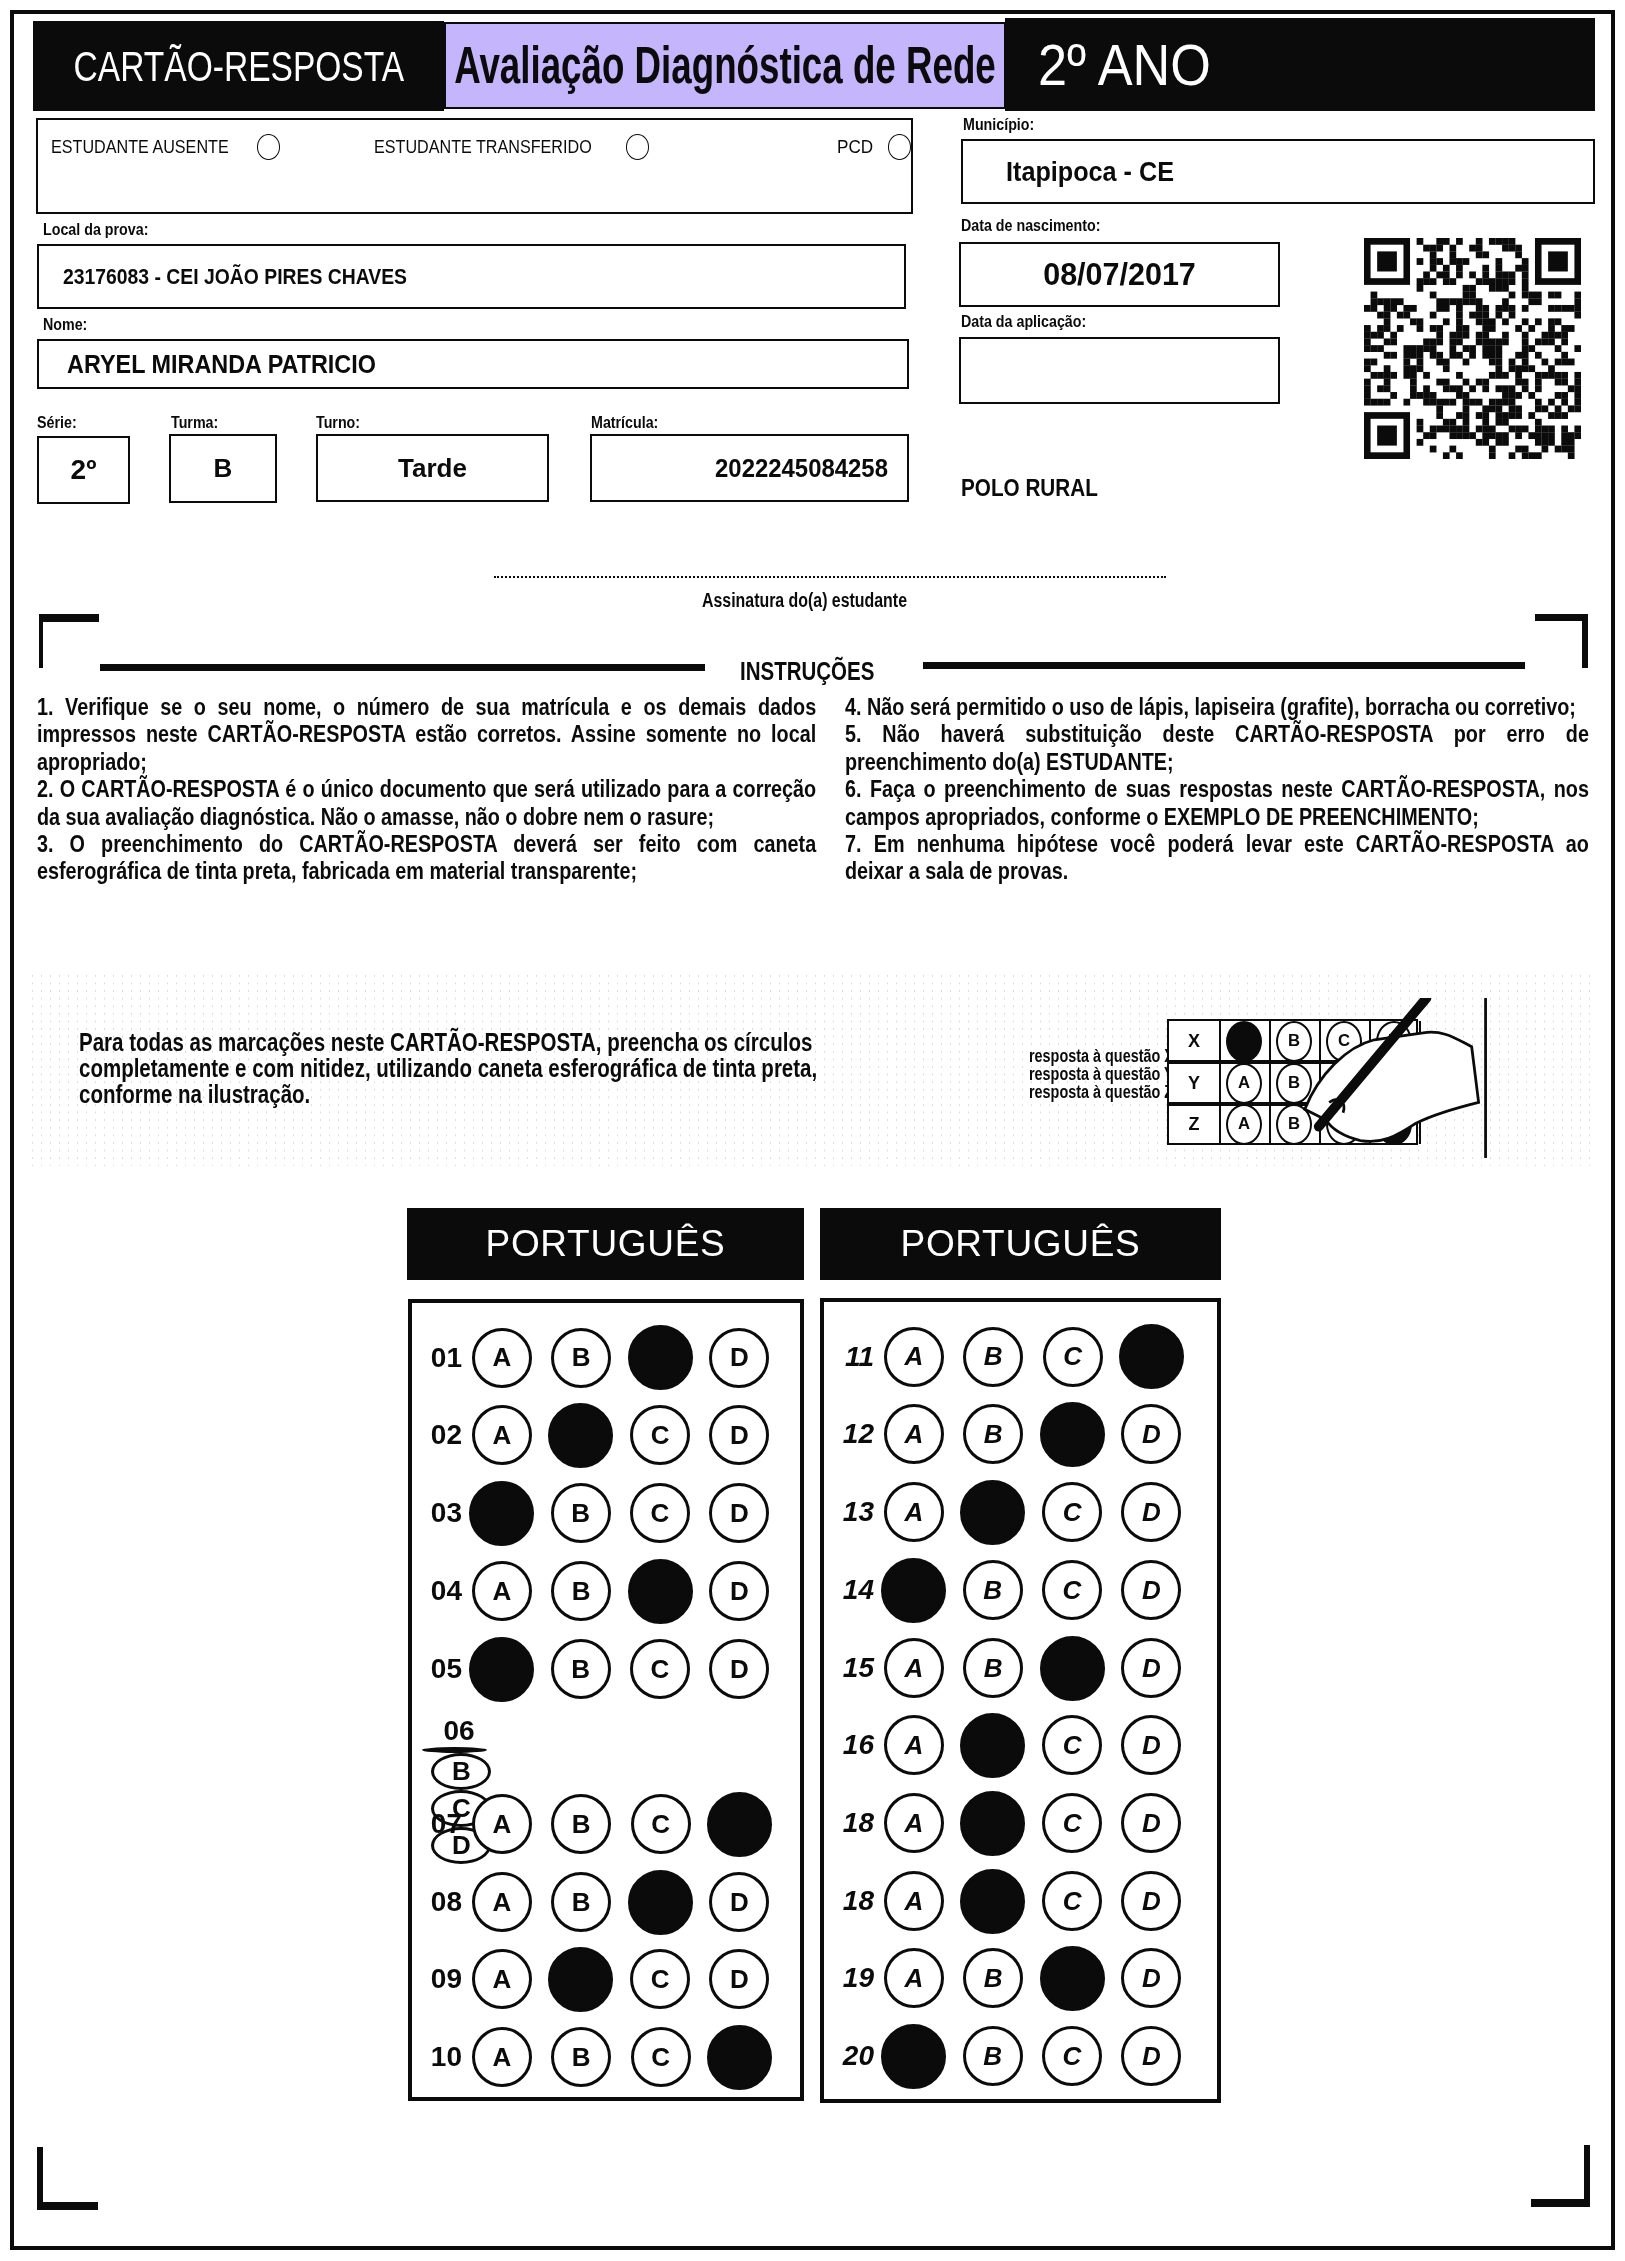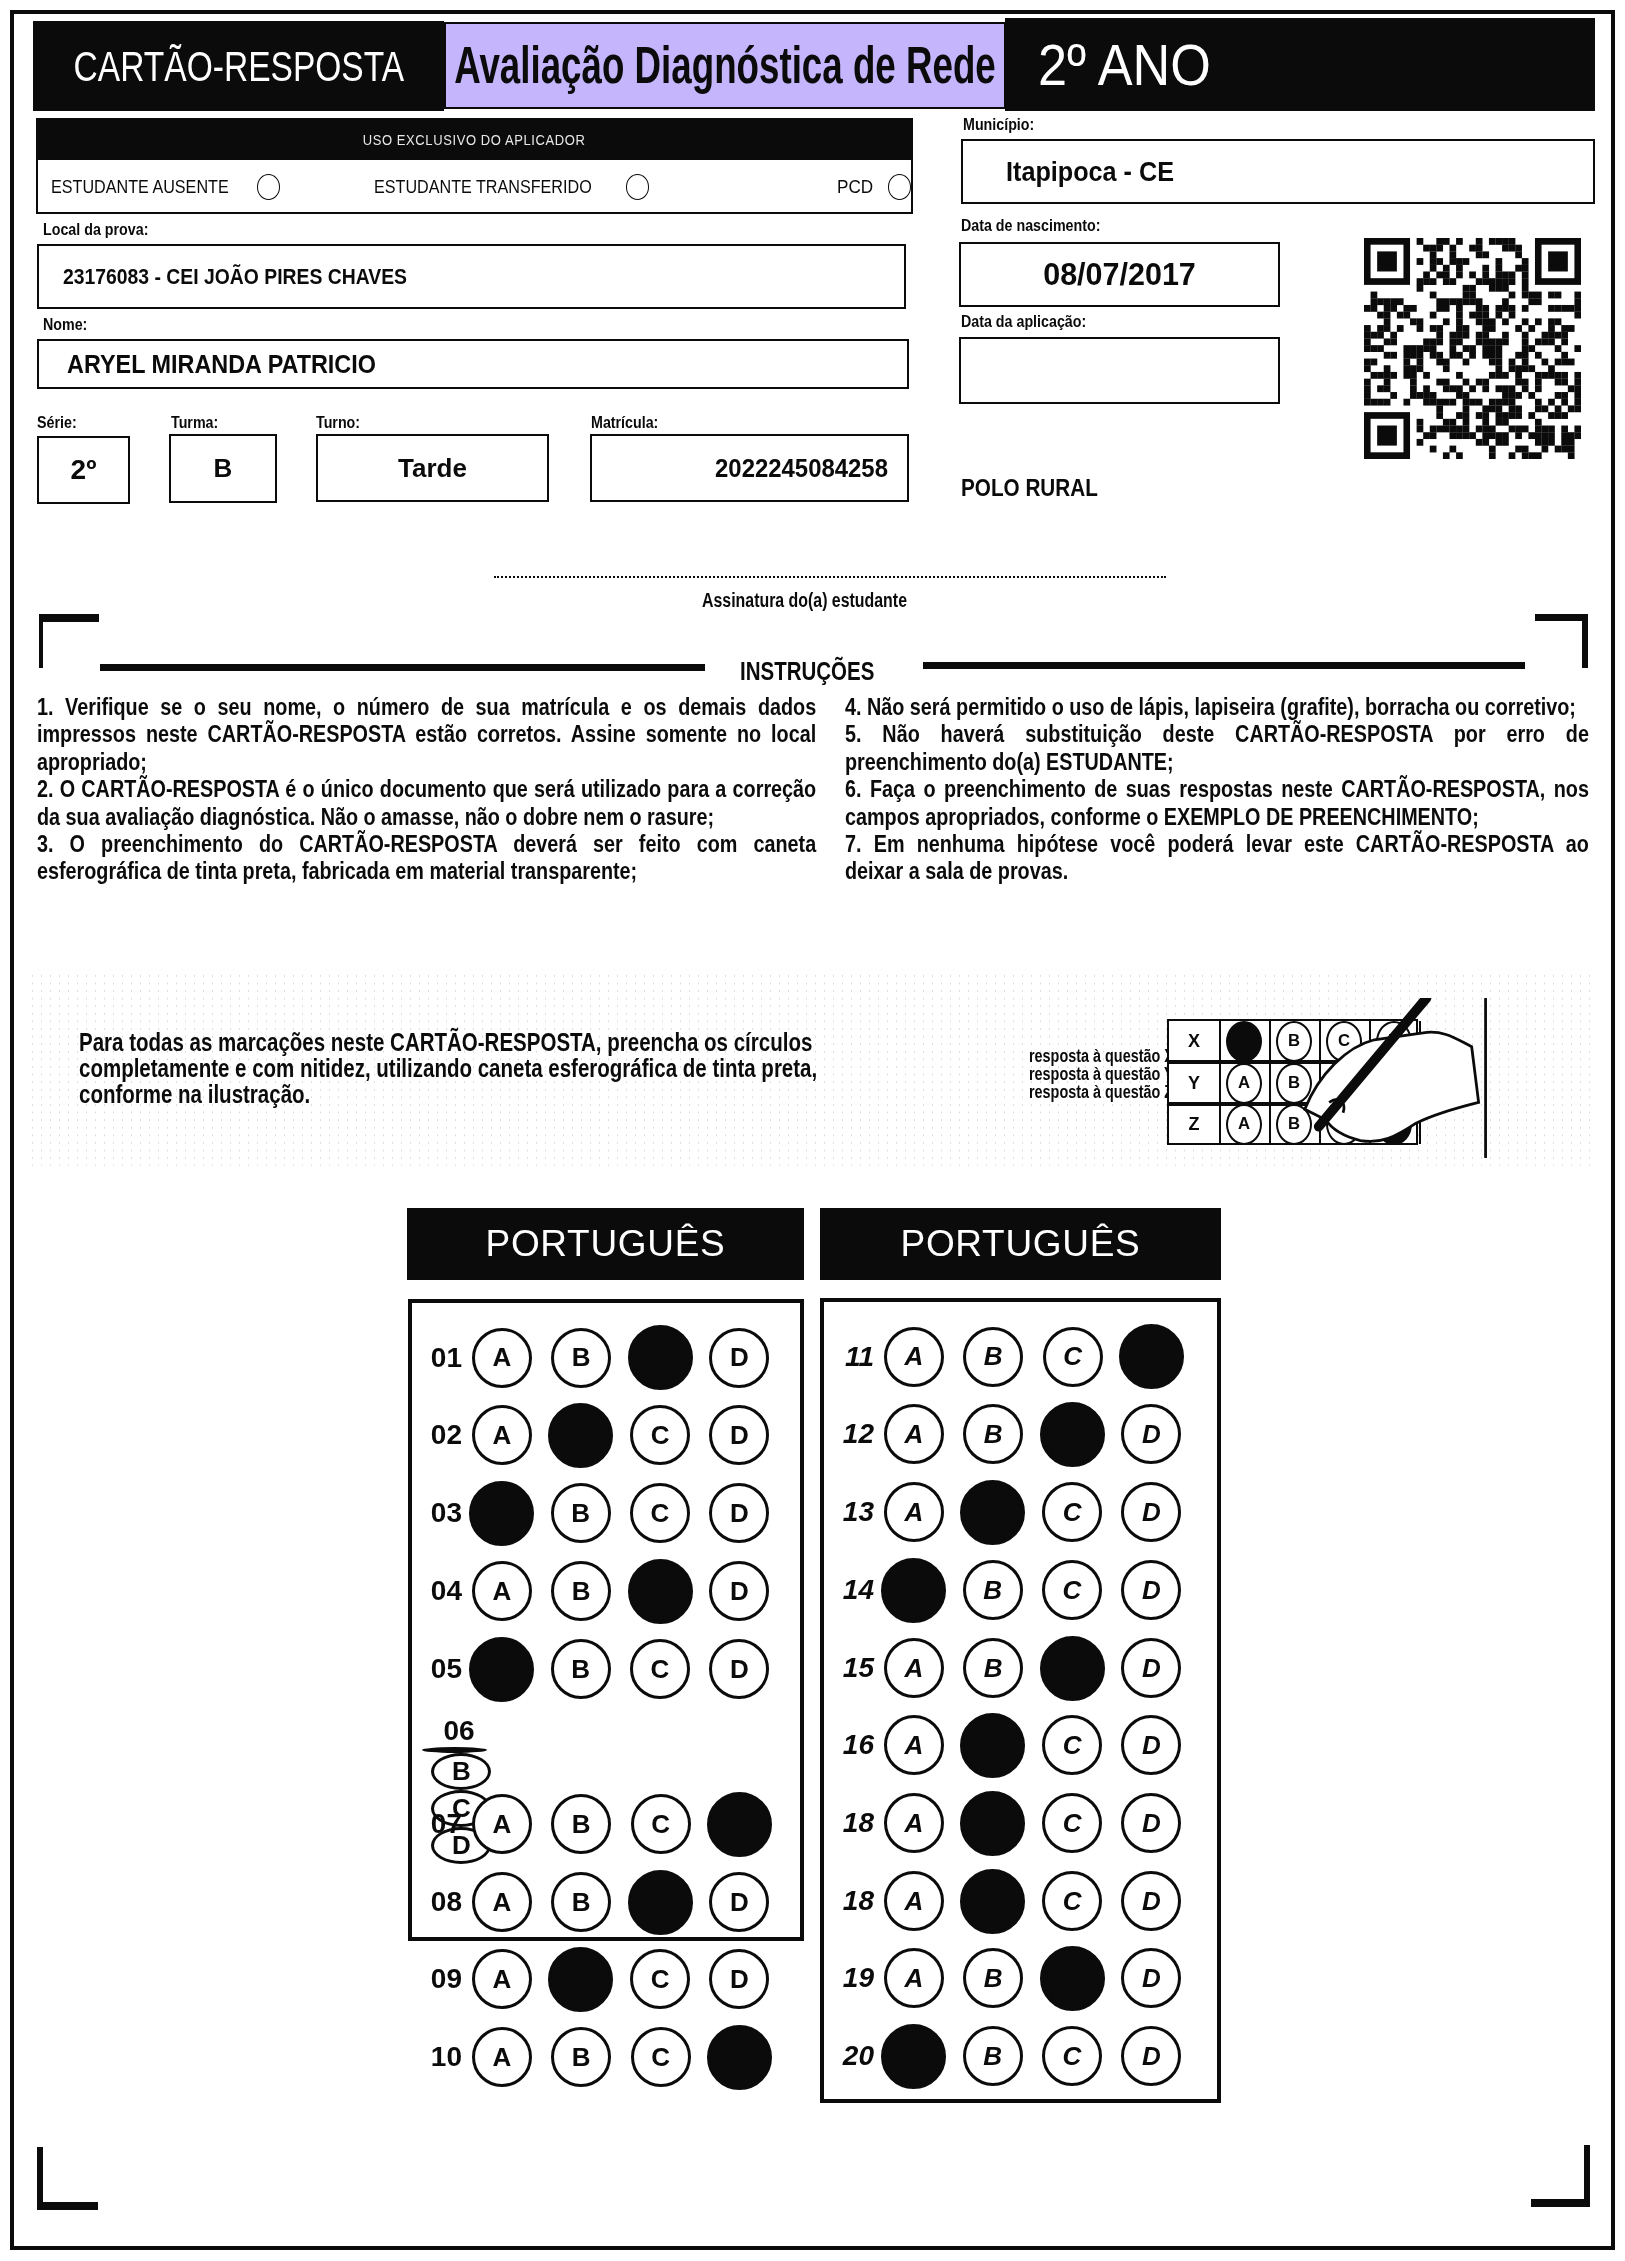--- a/index.html
+++ b/index.html
@@ -37,23 +37,20 @@
   <span style="font-size:43px; transform:scaleX(0.78); display:inline-block; white-space:nowrap;">CARTÃO-RESPOSTA</span>
 </div>
 <div class="abs" style="left:444px; top:22px; width:562px; height:87px; border:2.1px solid #0b0b0b; display:flex; align-items:center; justify-content:center; background:#c4b5fd;">
   <span style="font-size:51px; font-weight:bold; transform:scaleX(0.72); display:inline-block; white-space:nowrap;">Avaliação Diagnóstica de Rede</span>
 </div>
 <div class="abs blk" style="left:1005px; top:18px; width:590px; height:93px; display:flex; align-items:center; padding-left:33px;">
   <span style="font-size:58px; transform:scaleX(0.9); transform-origin:left center; display:inline-block; white-space:nowrap;">2º ANO</span>
 </div>
 
 <div class="abs" style="left:36px; top:118px; width:877px; height:96px; border:2.8px solid #0b0b0b; background:#fff;">
-  <div class="blk" style="height:40px; display:flex; align-items:center; justify-content:center;">
-    <span style="font-size:15.3px; color:#e8e8e8; letter-spacing:0.7px; transform:scaleX(0.85); display:inline-block;">USO EXCLUSIVO DO APLICADOR</span>
-  </div>
   <div style="position:relative; height:50px;">
     <div class="abs" style="left:12.5px; top:14px; display:flex; align-items:center; gap:13px;">
       <span style="font-size:19px; transform:scaleX(0.85); transform-origin:left center; display:inline-block; white-space:nowrap; width:229px;">ESTUDANTE AUSENTE</span>
       <span class="circ-sm" style="margin-left:-36px;"></span>
     </div>
     <div class="abs" style="left:336px; top:14px; display:flex; align-items:center; gap:7px;">
       <span style="font-size:19px; transform:scaleX(0.85); transform-origin:left center; display:inline-block; white-space:nowrap; width:292px;">ESTUDANTE TRANSFERIDO</span>
       <span class="circ-sm" style="margin-left:-47px;"></span>
     </div>
     <div class="abs" style="left:797px; top:14px; display:flex; align-items:center; gap:12.5px;">
@@ -635,21 +632,21 @@
     <path d="M40 160 C60 110 100 70 140 60 L210 50 C240 45 260 60 280 70 L290 150 C250 160 220 170 200 180 C170 200 150 210 120 205 C100 200 80 190 70 175 Z" fill="#ffffff" stroke="#0b0b0b" stroke-width="4"></path>
     <path d="M75 150 C90 140 100 150 95 165" fill="none" stroke="#0b0b0b" stroke-width="4"></path>
     <line x1="60" y1="185" x2="215" y2="0" stroke="#0b0b0b" stroke-width="14" stroke-linecap="round"></line>
     <line x1="300" y1="0" x2="300" y2="230" stroke="#0b0b0b" stroke-width="4"></line>
   </svg>
 </div>
 
 <div class="abs blk subj" style="left:407px; top:1208px; width:397px; height:72px;">PORTUGUÊS</div>
 <div class="abs blk subj" style="left:820px; top:1208px; width:401px; height:72px;">PORTUGUÊS</div>
 
-<div class="abs grid" style="left:408px; top:1299px; width:396px; height:642px;">
+<div class="abs grid" style="left:408px; top:1299px; width:396px; height:802px;">
   <div id="grid-0" style="position:relative; width:100%; height:100%;">
       <div class="row" style="top: 23.6px;">
         <span class="qnum">01</span>
         <span class="bubble" style="margin-left: 5.6px;">A</span>
         <span class="bubble">B</span>
         <span class="bubble filled"></span>
         <span class="bubble">D</span>
       </div>
       <div class="row" style="top: 101px;">
         <span class="qnum">02</span>

